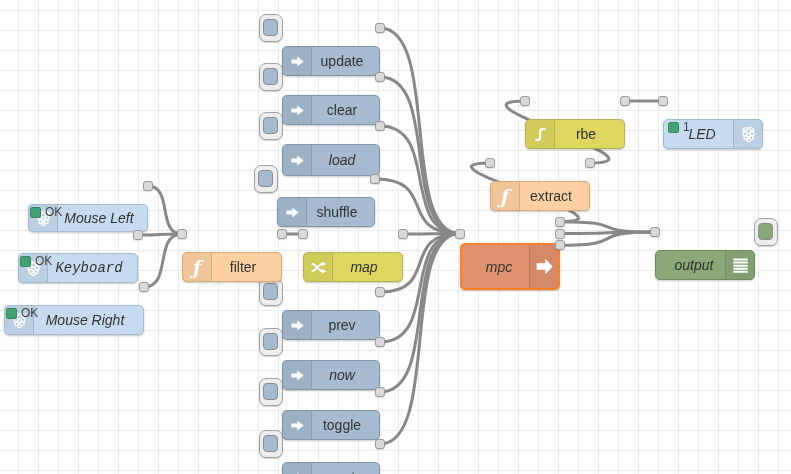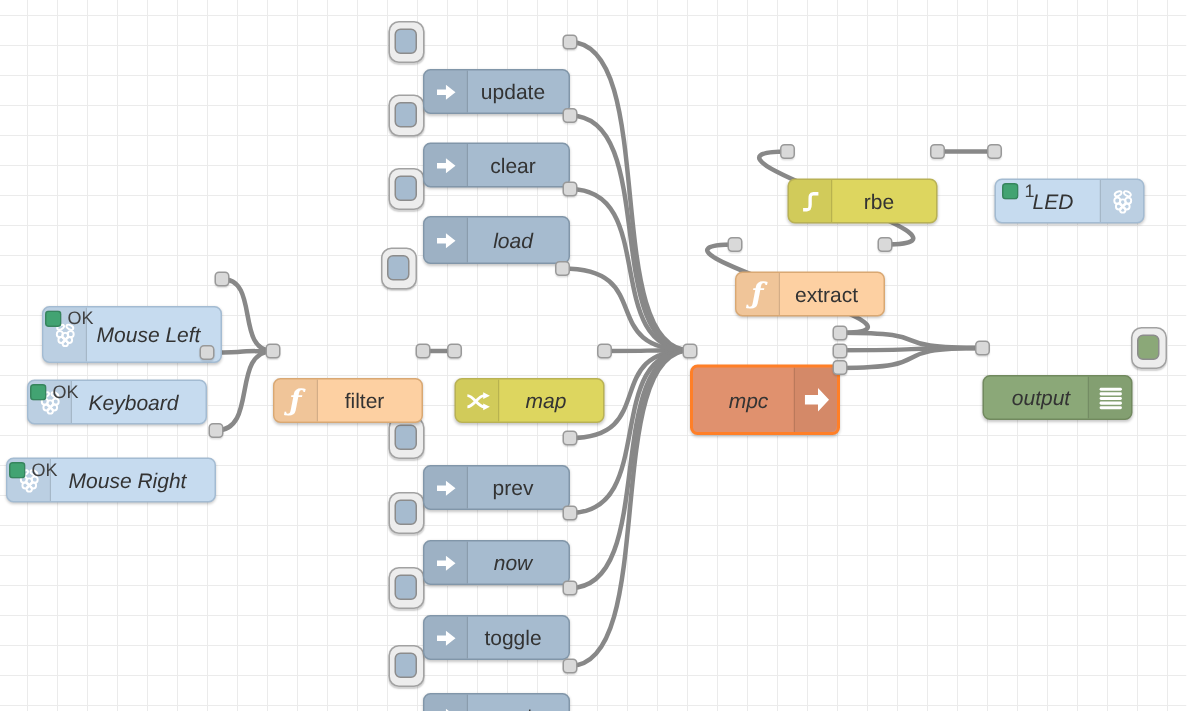--- a/index.html
+++ b/index.html
@@ -79,36 +79,36 @@
     </div>
     <div class="btn" style="left: 259px; top: 378px;">
       <div class="btn-inner" style="background: rgb(166, 187, 207);"></div>
     </div>
     <div class="btn" style="left: 259px; top: 430px;">
       <div class="btn-inner" style="background: rgb(166, 187, 207);"></div>
     </div>
     <div class="btn" style="left: 754px; top: 218px;">
       <div class="btn-inner" style="background: rgb(139, 168, 120);"></div>
     </div>
-    <div class="node" style="left: 28px; top: 171px; width: 120px; height: 38px; background: rgb(198, 219, 239); border-color: rgb(163, 187, 210);">
+    <div class="node" style="left: 28px; top: 171px; width: 120px; height: 28px; background: rgb(198, 219, 239); border-color: rgb(163, 187, 210);">
       <div class="icon-region left">
         <svg width="17" height="17" viewBox="0 0 16 16" fill="none" stroke="#fff" stroke-width="1.2">
           <ellipse cx="5.1" cy="3" rx="2.3" ry="1.3" transform="rotate(-28 5.1 3)"></ellipse>
           <ellipse cx="10.9" cy="3" rx="2.3" ry="1.3" transform="rotate(28 10.9 3)"></ellipse>
           <circle cx="4.6" cy="7.3" r="1.9"></circle>
           <circle cx="11.4" cy="7.3" r="1.9"></circle>
           <circle cx="8" cy="8.4" r="1.9"></circle>
           <circle cx="5.6" cy="11" r="1.9"></circle>
           <circle cx="10.4" cy="11" r="1.9"></circle>
           <circle cx="8" cy="13.1" r="1.7"></circle>
         </svg>
       </div>
       <div class="node-label italic" style="left: 28px; right: 6px;">Mouse Left</div>
     </div>
-    <div class="node" style="left: 18px; top: 220px; width: 120px; height: 30px; background: rgb(198, 219, 239); border-color: rgb(163, 187, 210);">
+    <div class="node" style="left: 18px; top: 220px; width: 120px; height: 30px; background: rgb(198, 219, 239); border-color: rgb(163, 187, 210); font-family: Liberation Mono, monospace;">
       <div class="icon-region left">
         <svg width="17" height="17" viewBox="0 0 16 16" fill="none" stroke="#fff" stroke-width="1.2">
           <ellipse cx="5.1" cy="3" rx="2.3" ry="1.3" transform="rotate(-28 5.1 3)"></ellipse>
           <ellipse cx="10.9" cy="3" rx="2.3" ry="1.3" transform="rotate(28 10.9 3)"></ellipse>
           <circle cx="4.6" cy="7.3" r="1.9"></circle>
           <circle cx="11.4" cy="7.3" r="1.9"></circle>
           <circle cx="8" cy="8.4" r="1.9"></circle>
           <circle cx="5.6" cy="11" r="1.9"></circle>
           <circle cx="10.4" cy="11" r="1.9"></circle>
           <circle cx="8" cy="13.1" r="1.7"></circle>
@@ -166,20 +166,28 @@
       </div>
       <div class="node-label" style="left: 28px; right: 6px;">clear</div>
     </div>
     <div class="node" style="left: 282px; top: 111px; width: 98px; height: 32px; background: rgb(166, 187, 207); border-color: rgb(129, 150, 169);">
       <div class="icon-region left">
         <svg width="17" height="17" viewBox="0 0 16 16">
           <path fill="#fff" d="M2.2 6.2h5.6V3.3L13.8 8l-6 4.7V9.8H2.2z"></path>
         </svg>
       </div>
       <div class="node-label italic" style="left: 28px; right: 6px;">load</div>
+    </div>
+    <div class="node" style="left: 277px; top: 164px; width: 98px; height: 30px; background: rgb(166, 187, 207); border-color: rgb(129, 150, 169);">
+      <div class="icon-region left">
+        <svg width="17" height="17" viewBox="0 0 16 16">
+          <path fill="#fff" d="M2.2 6.2h5.6V3.3L13.8 8l-6 4.7V9.8H2.2z"></path>
+        </svg>
+      </div>
+      <div class="node-label" style="left: 28px; right: 6px;">shuffle</div>
     </div>
     <div class="node" style="left: 282px; top: 277px; width: 98px; height: 30px; background: rgb(166, 187, 207); border-color: rgb(129, 150, 169);">
       <div class="icon-region left">
         <svg width="17" height="17" viewBox="0 0 16 16">
           <path fill="#fff" d="M2.2 6.2h5.6V3.3L13.8 8l-6 4.7V9.8H2.2z"></path>
         </svg>
       </div>
       <div class="node-label" style="left: 28px; right: 6px;">prev</div>
     </div>
     <div class="node" style="left: 282px; top: 327px; width: 98px; height: 30px; background: rgb(166, 187, 207); border-color: rgb(129, 150, 169);">

